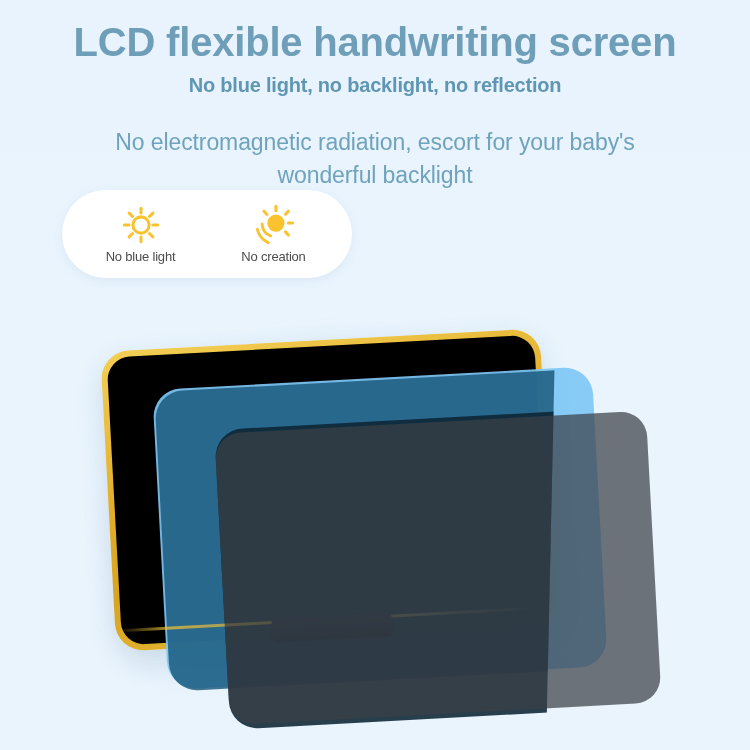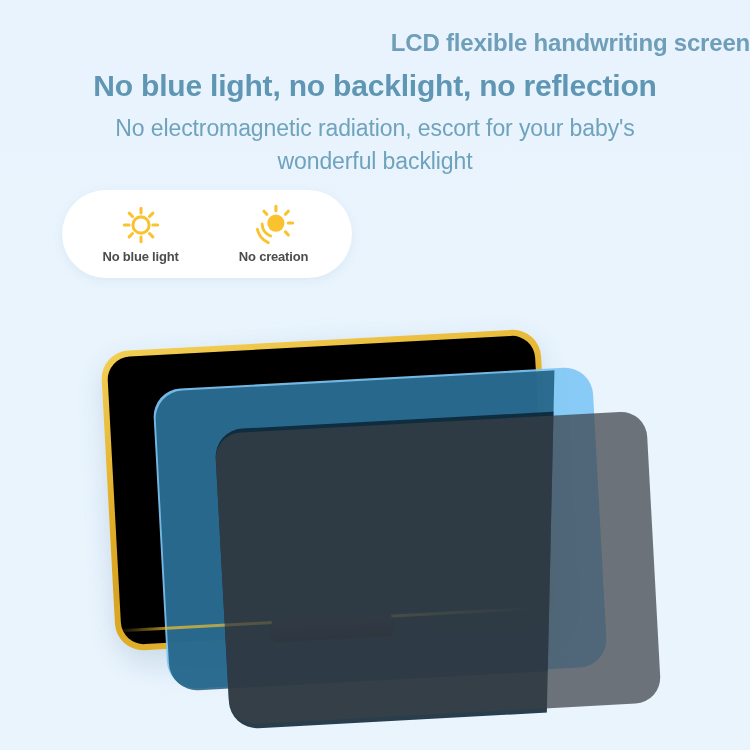--- a/index.html
+++ b/index.html
@@ -31,40 +31,39 @@
   .headline-block {
     position: absolute;
     top: 22px;
     left: 0;
     width: 750px;
     text-align: center;
     z-index: 10;
   }
 
   .headline-1 {
-    font-size: 24px;
+    font-size: 40px;
     font-weight: bold;
     color: #6e9eb8;
     letter-spacing: -0.2px;
     line-height: 41px;
     white-space: nowrap;
-    text-align: right;
   }
 
   .headline-2 {
-    font-size: 30px;
+    font-size: 20px;
     font-weight: bold;
     color: #5e96b3;
     letter-spacing: -0.2px;
     line-height: 45px;
     white-space: nowrap;
   }
 
   .subhead {
-    margin-top: 4px;
+    margin-top: 18px;
     font-size: 23px;
     font-weight: normal;
     color: #6fa3bd;
     line-height: 33px;
     letter-spacing: -0.1px;
   }
 
   .subhead .sub-line { display: block; }
 
   
@@ -94,21 +93,21 @@
 
   .feature-icon {
     width: 46px;
     height: 42px;
     display: block;
     margin-bottom: 3px;
   }
 
   .feature-label {
     font-size: 13px;
-    font-weight: bold;
+    font-weight: normal;
     color: #4c4c4c;
     letter-spacing: -0.2px;
     white-space: nowrap;
   }
 
   
   .device-scene {
     position: absolute;
     left: 0;
     top: 300px;

